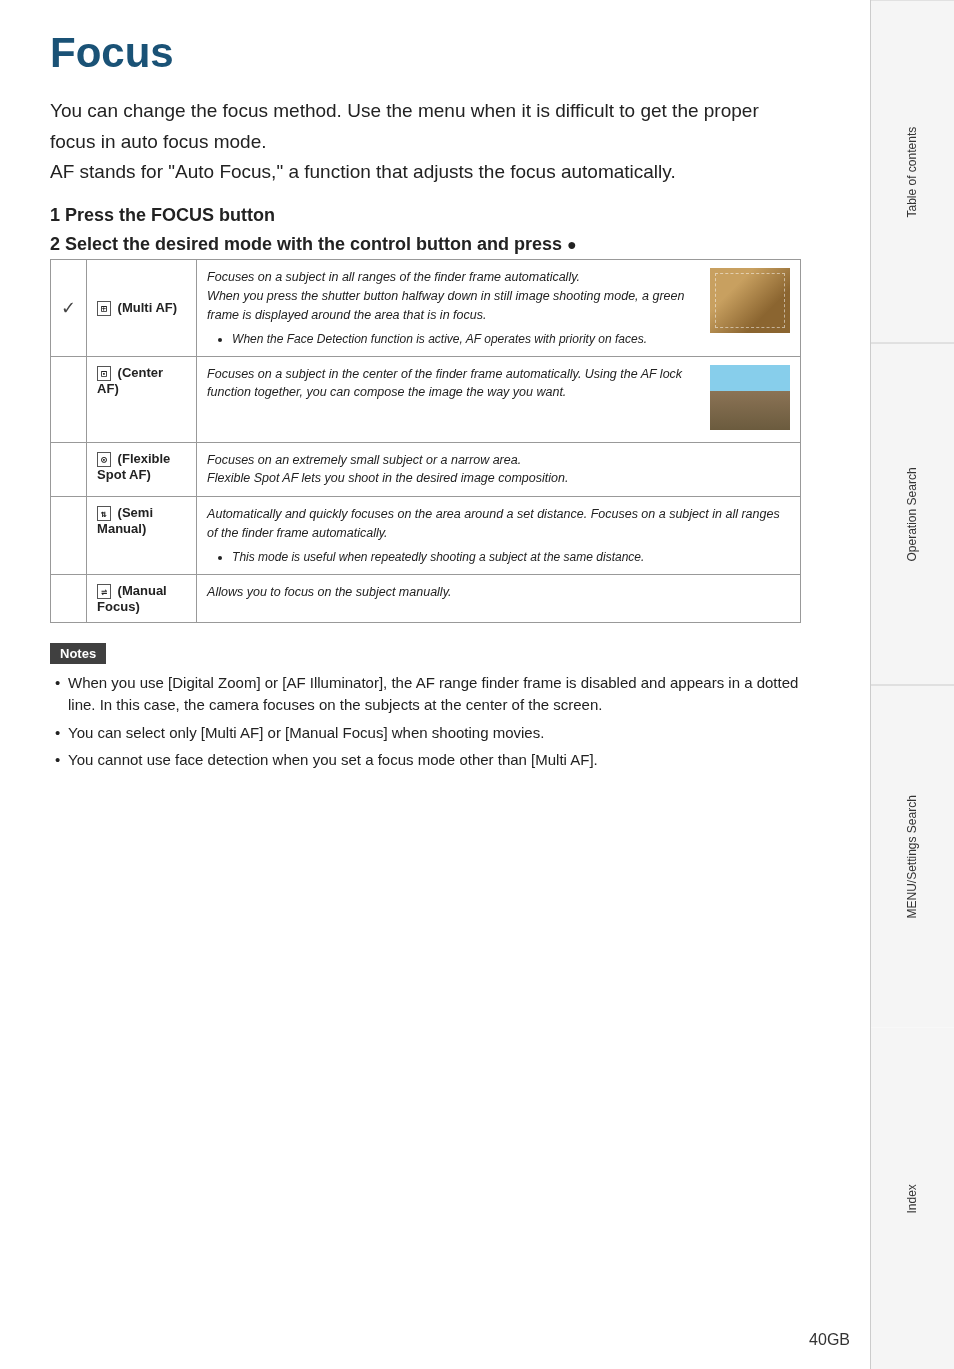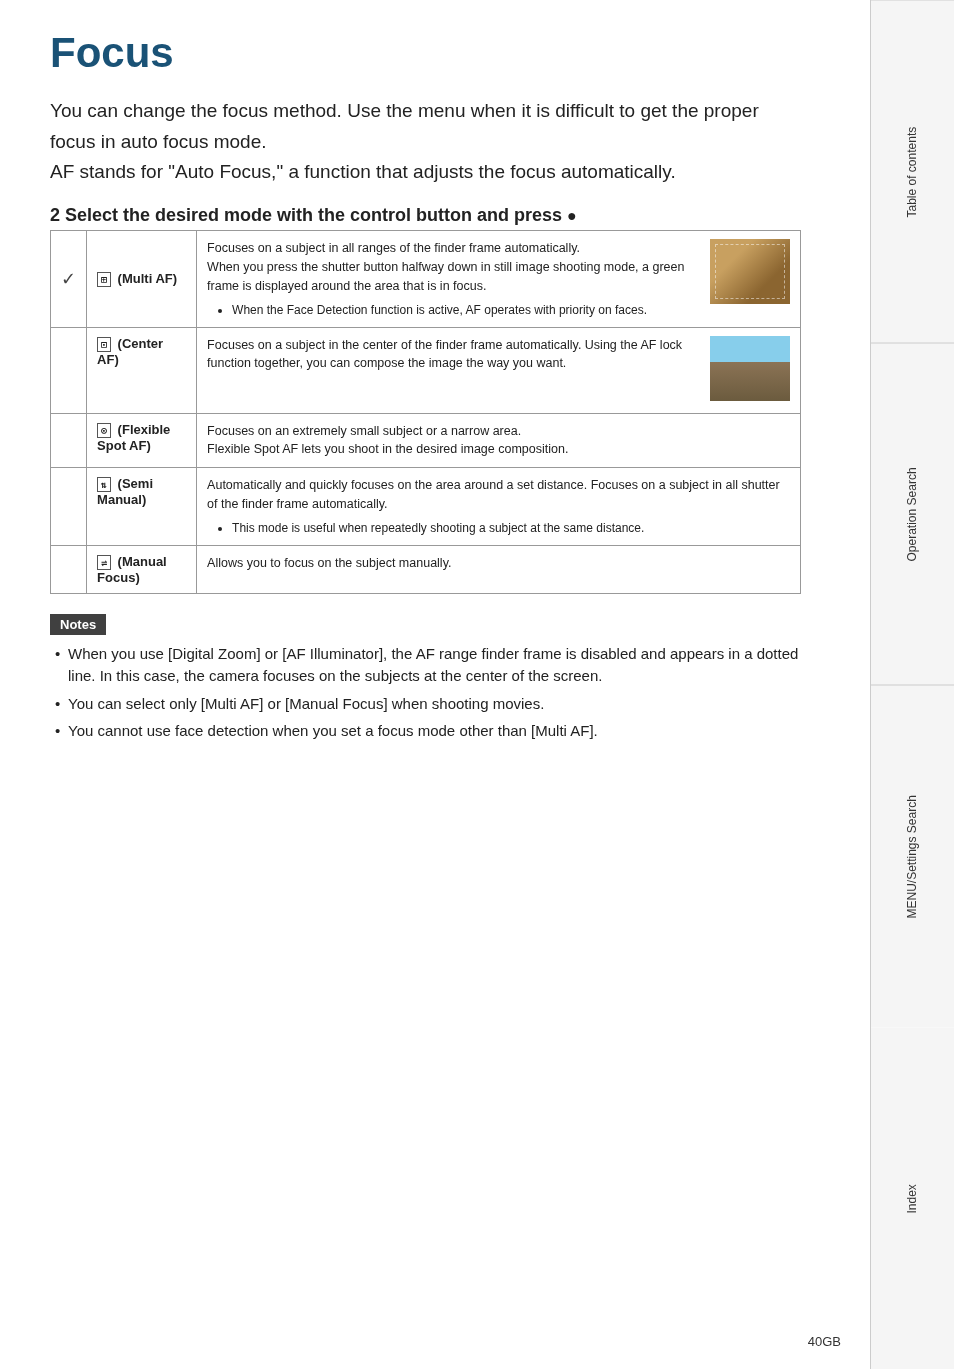--- a/index.html
+++ b/index.html
@@ -109,20 +109,21 @@
       width: 110px;
       font-weight: bold;
       padding: 8px 10px;
       vertical-align: top;
     }
 
     .desc-cell {
       width: auto;
       font-size: 12.5px;
       line-height: 1.5;
+      font-style: italic;
     }
 
     .mode-icon {
       display: inline-block;
       border: 1px solid #555;
       padding: 1px 3px;
       font-size: 10px;
       margin-right: 3px;
       font-family: monospace;
     }
@@ -178,22 +179,22 @@
     .notes-list li::before {
       content: "•";
       position: absolute;
       left: 5px;
       top: 0;
     }
 
     .page-number {
       position: absolute;
       bottom: 20px;
-      right: 113px;
-      font-size: 13px;
+      right: 104px;
+      font-size: 16px;
       color: #333;
     }
 
     .circle-bullet {
       font-size: 16px;
       vertical-align: middle;
     }
 
     
     .img-coffee {
@@ -231,20 +232,21 @@
 <div class="page-wrapper">
   <div class="main-content">
 
     <h1 class="page-title">Focus</h1>
 
     <div class="intro-text">
       <p>You can change the focus method. Use the menu when it is difficult to get the proper focus in auto focus mode.</p>
       <p>AF stands for "Auto Focus," a function that adjusts the focus automatically.</p>
     </div>
 
+    <div class="step-heading">1  Press the FOCUS button</div>
     <div class="step-heading-2">
       <span>2  Select the desired mode with the control button and press</span>
       <span class="circle-bullet">●</span>
     </div>
 
     <table class="focus-table">
       <tbody>
 
         <tr>
           <td class="checkmark-cell">
@@ -287,21 +289,21 @@
           </td>
         </tr>
 
         <tr>
           <td class="checkmark-cell"></td>
           <td class="mode-cell">
             <span class="mode-icon">⇅</span>
             <span class="mode-name">(Semi Manual)</span>
           </td>
           <td class="desc-cell">
-            <span>Automatically and quickly focuses on the area around a set distance. Focuses on a subject in all shutter of the finder frame automatically.</span>
+            <span>Automatically and quickly focuses on the area around a set distance. Focuses on a subject in all ranges of the finder frame automatically.</span>
             <ul class="desc-bullet">
               <li>This mode is useful when repeatedly shooting a subject at the same distance.</li>
             </ul>
           </td>
         </tr>
 
         <tr>
           <td class="checkmark-cell"></td>
           <td class="mode-cell">
             <span class="mode-icon">⇌</span>

